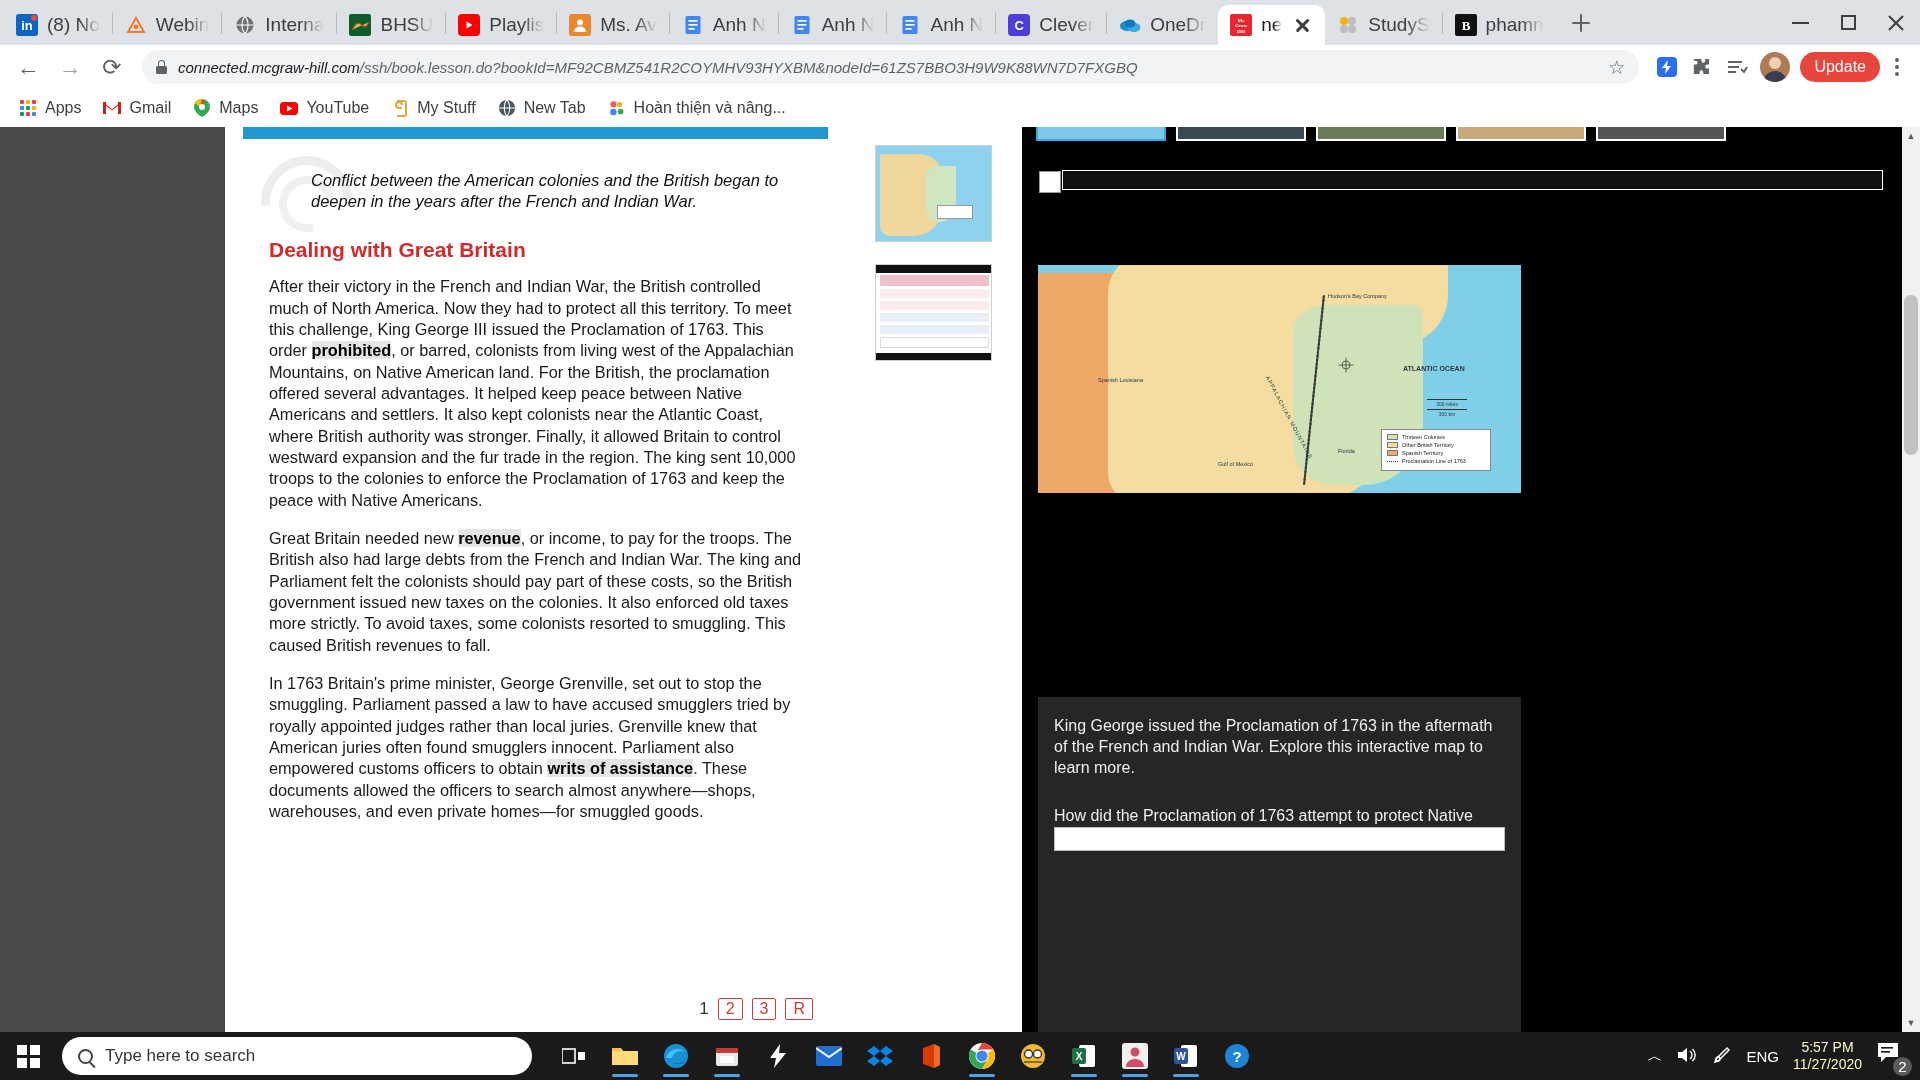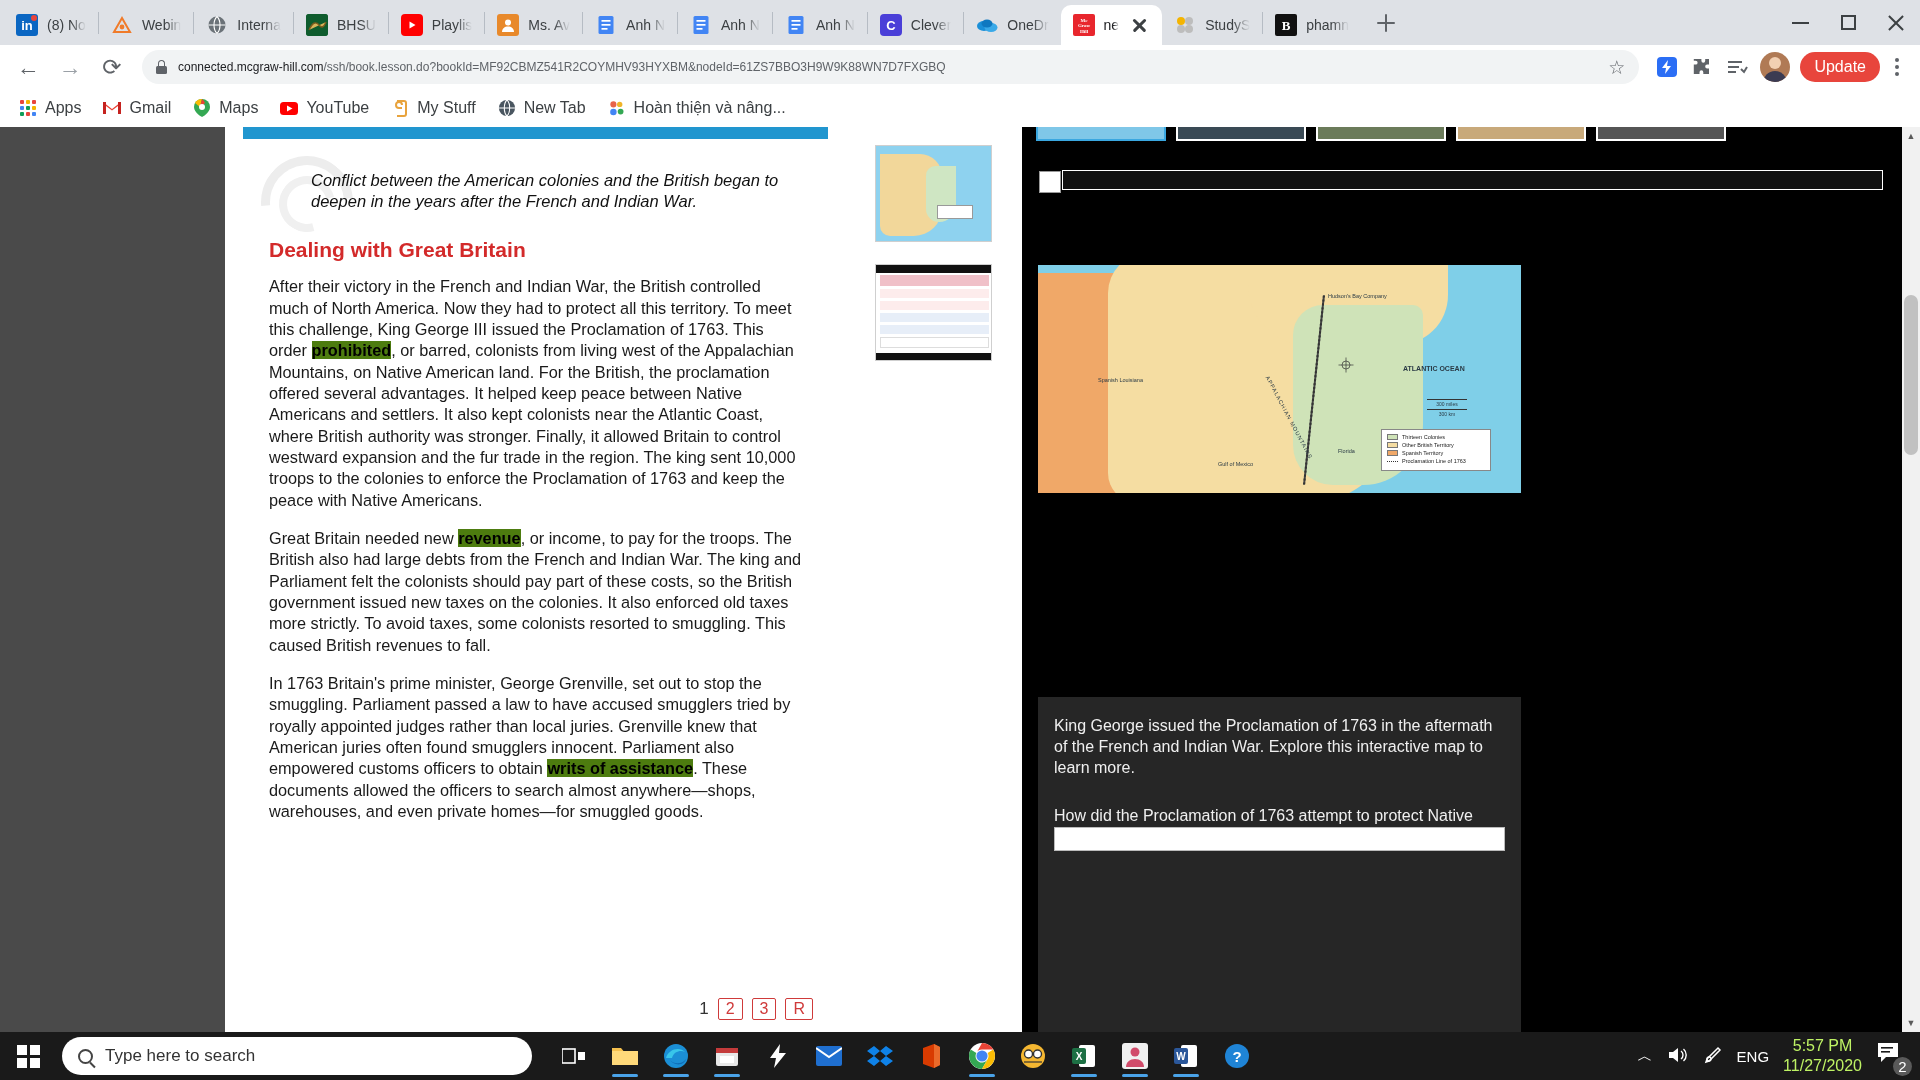--- a/index.html
+++ b/index.html
@@ -14,21 +14,21 @@
 
   
   .tabstrip { height:45px; display:flex; align-items:flex-end; padding-left:4px; background:#dee1e6; position:relative; }
   .tab {
     height:40px; display:flex; align-items:center; gap:9px;
     padding:0 12px; min-width:0; position:relative;
     border-radius:10px 10px 0 0;
     flex: 0 0 auto;
   }
   .tab .tab-label {
-    font-size:14px; color:#3c4043; white-space:nowrap; overflow:hidden;
+    font-size:19px; color:#3c4043; white-space:nowrap; overflow:hidden;
     max-width:76px; text-overflow:clip;
     -webkit-mask-image: linear-gradient(to right, #000 62%, transparent 100%);
             mask-image: linear-gradient(to right, #000 62%, transparent 100%);
   }
   .tab.active { background:#ffffff; }
   .tab.active .tab-label { color:#202124; max-width:52px; }
   .tab-sep { width:1px; height:22px; background:#b6bcc4; align-self:center; flex:0 0 1px; }
   .favicon { width:22px; height:22px; flex:0 0 22px; position:relative; border-radius:3px;
              display:flex; align-items:center; justify-content:center;
              font-size:13px; font-weight:bold; color:#fff; overflow:hidden; }
@@ -53,21 +53,21 @@
   .toolbar { height:44px; background:#ffffff; display:flex; align-items:center; padding:0 8px; gap:2px; }
   .navbtn { width:40px; height:40px; display:flex; align-items:center; justify-content:center; color:#5f6368; font-size:23px; }
   .navbtn.dim { color:#9aa0a6; }
   .omnibox {
     flex:1; height:34px; background:#f1f3f4; border-radius:17px;
     display:flex; align-items:center; padding:0 14px; gap:11px; margin:0 8px; min-width:0;
   }
   .lock { width:11px; height:14px; position:relative; flex:0 0 11px; }
   .lock-body { position:absolute; bottom:0; width:11px; height:8px; background:#5f6368; border-radius:1.5px; }
   .lock-shackle { position:absolute; top:0; left:2px; width:7px; height:7px; border:1.8px solid #5f6368; border-bottom:none; border-radius:4px 4px 0 0; }
-  .url { font-size:12px; color:#5f6368; white-space:nowrap; overflow:hidden; flex:1; }
+  .url { font-size:15px; color:#5f6368; white-space:nowrap; overflow:hidden; flex:1;font-style:italic; }
   .url b { color:#202124; font-weight:400; }
   .star { color:#5f6368; font-size:19px; }
   .ext-icon { width:30px; height:30px; display:flex; align-items:center; justify-content:center; margin-left:3px; }
   .avatar { width:30px;height:30px;border-radius:50%; background:#b07a55; margin:0 6px; position:relative; overflow:hidden;}
   .avatar:before{content:"";position:absolute;left:9px;top:5px;width:12px;height:12px;border-radius:50%;background:#f2d0b3;}
   .avatar:after{content:"";position:absolute;left:3px;top:19px;width:24px;height:16px;border-radius:12px 12px 0 0;background:#3b3b52;}
   .update-btn {
     height:30px; background:#e8453c; color:#fff; border-radius:15px;
     display:flex; align-items:center; padding:0 14px; font-size:16px; margin-left:2px;
   }
@@ -100,21 +100,21 @@
                border:8px solid #f0f0f0; border-right-color:transparent; transform:rotate(30deg); }
   .imb-title { font-family:"Liberation Serif", serif; font-size:29px; color:#222; letter-spacing:.3px;
                font-variant:small-caps; text-transform:capitalize; font-weight:400; position:relative; }
   .imb-sub { font-size:16.5px; font-style:italic; color:#111; line-height:1.28; margin-top:9px; max-width:470px; position:relative;}
 
   h2.sec { color:#d32a2a; font-size:21px; font-weight:bold; margin:24px 0 14px; }
   .gq { font-size:16.5px; line-height:1.3; margin-bottom:18px; }
   .gq .gq-label { color:#29a8df; font-weight:bold; letter-spacing:.2px; }
   .gq .gq-text { font-weight:bold; font-style:italic; color:#111; }
   p.body { font-size:16.3px; line-height:1.31; color:#1a1a1a; margin-bottom:17px; text-align:left; }
-  .hl { background:#4d7c0f; font-weight:bold; color:#000; }
+  .hl { background:#e5e5e5; font-weight:bold; color:#000; }
 
   .pager { position:absolute; right:32px; bottom:12px; display:flex; align-items:center; gap:9px; }
   .pg { font-size:17px; color:#333; }
   .pg.box { border:1px solid #cf3a3a; color:#cf3a3a; padding:1px 7px; border-radius:2px; font-size:16px; }
 
   
   .thumbs { position:absolute; left:845px; top:0; width:177px; height:905px; background:#fff; padding-top:18px; }
   .thumb { width:117px; height:97px; margin:0 auto 22px; border:1px solid #cfcfcf; background:#0b1a24; position:relative; overflow:hidden; }
   .thumb.t1 { background:linear-gradient(160deg,#8ed2ef 0%,#8ed2ef 100%); }
   .thumb.t2 { background:#111; }
@@ -174,21 +174,21 @@
   .search-box { width:470px; height:38px; background:#fff; border-radius:19px; display:flex; align-items:center; gap:12px; padding:0 16px; margin-left:6px; }
   .search-box .mag { width:15px;height:15px;border:2px solid #444;border-radius:50%;position:relative;flex:0 0 15px;}
   .search-box .mag:after{content:"";position:absolute;right:-5px;bottom:-4px;width:7px;height:2px;background:#444;transform:rotate(45deg);}
   .search-box span { font-size:17px; color:#333; }
   .tasks { display:flex; align-items:center; gap:7px; margin-left:20px; }
   .tbtn { width:44px; height:44px; display:flex; align-items:center; justify-content:center; position:relative; border-radius:3px; }
   .tbtn.run:after { content:""; position:absolute; bottom:1px; left:9px; width:26px; height:3px; background:#4aa3e8; border-radius:2px; }
   .tray { margin-left:auto; display:flex; align-items:center; gap:14px; padding-right:14px; color:#fff; }
   .tray span { font-size:15px; color:#fff; }
   .clock { text-align:center; line-height:1.22; }
-  .clock div { font-size:16px; color:#bef264; }
+  .clock div { font-size:14px; color:#fef9c3; }
   .notif { position:relative; width:30px;height:30px; }
   .notif-badge { position:absolute; right:-6px; bottom:-5px; width:19px;height:19px;border-radius:50%;
                  background:#5a5a5a; color:#fff; font-size:12px; display:flex;align-items:center;justify-content:center;}
 </style>
 </head>
 <body>
 
 <div class="chrome">
 
   <div class="tabstrip">

